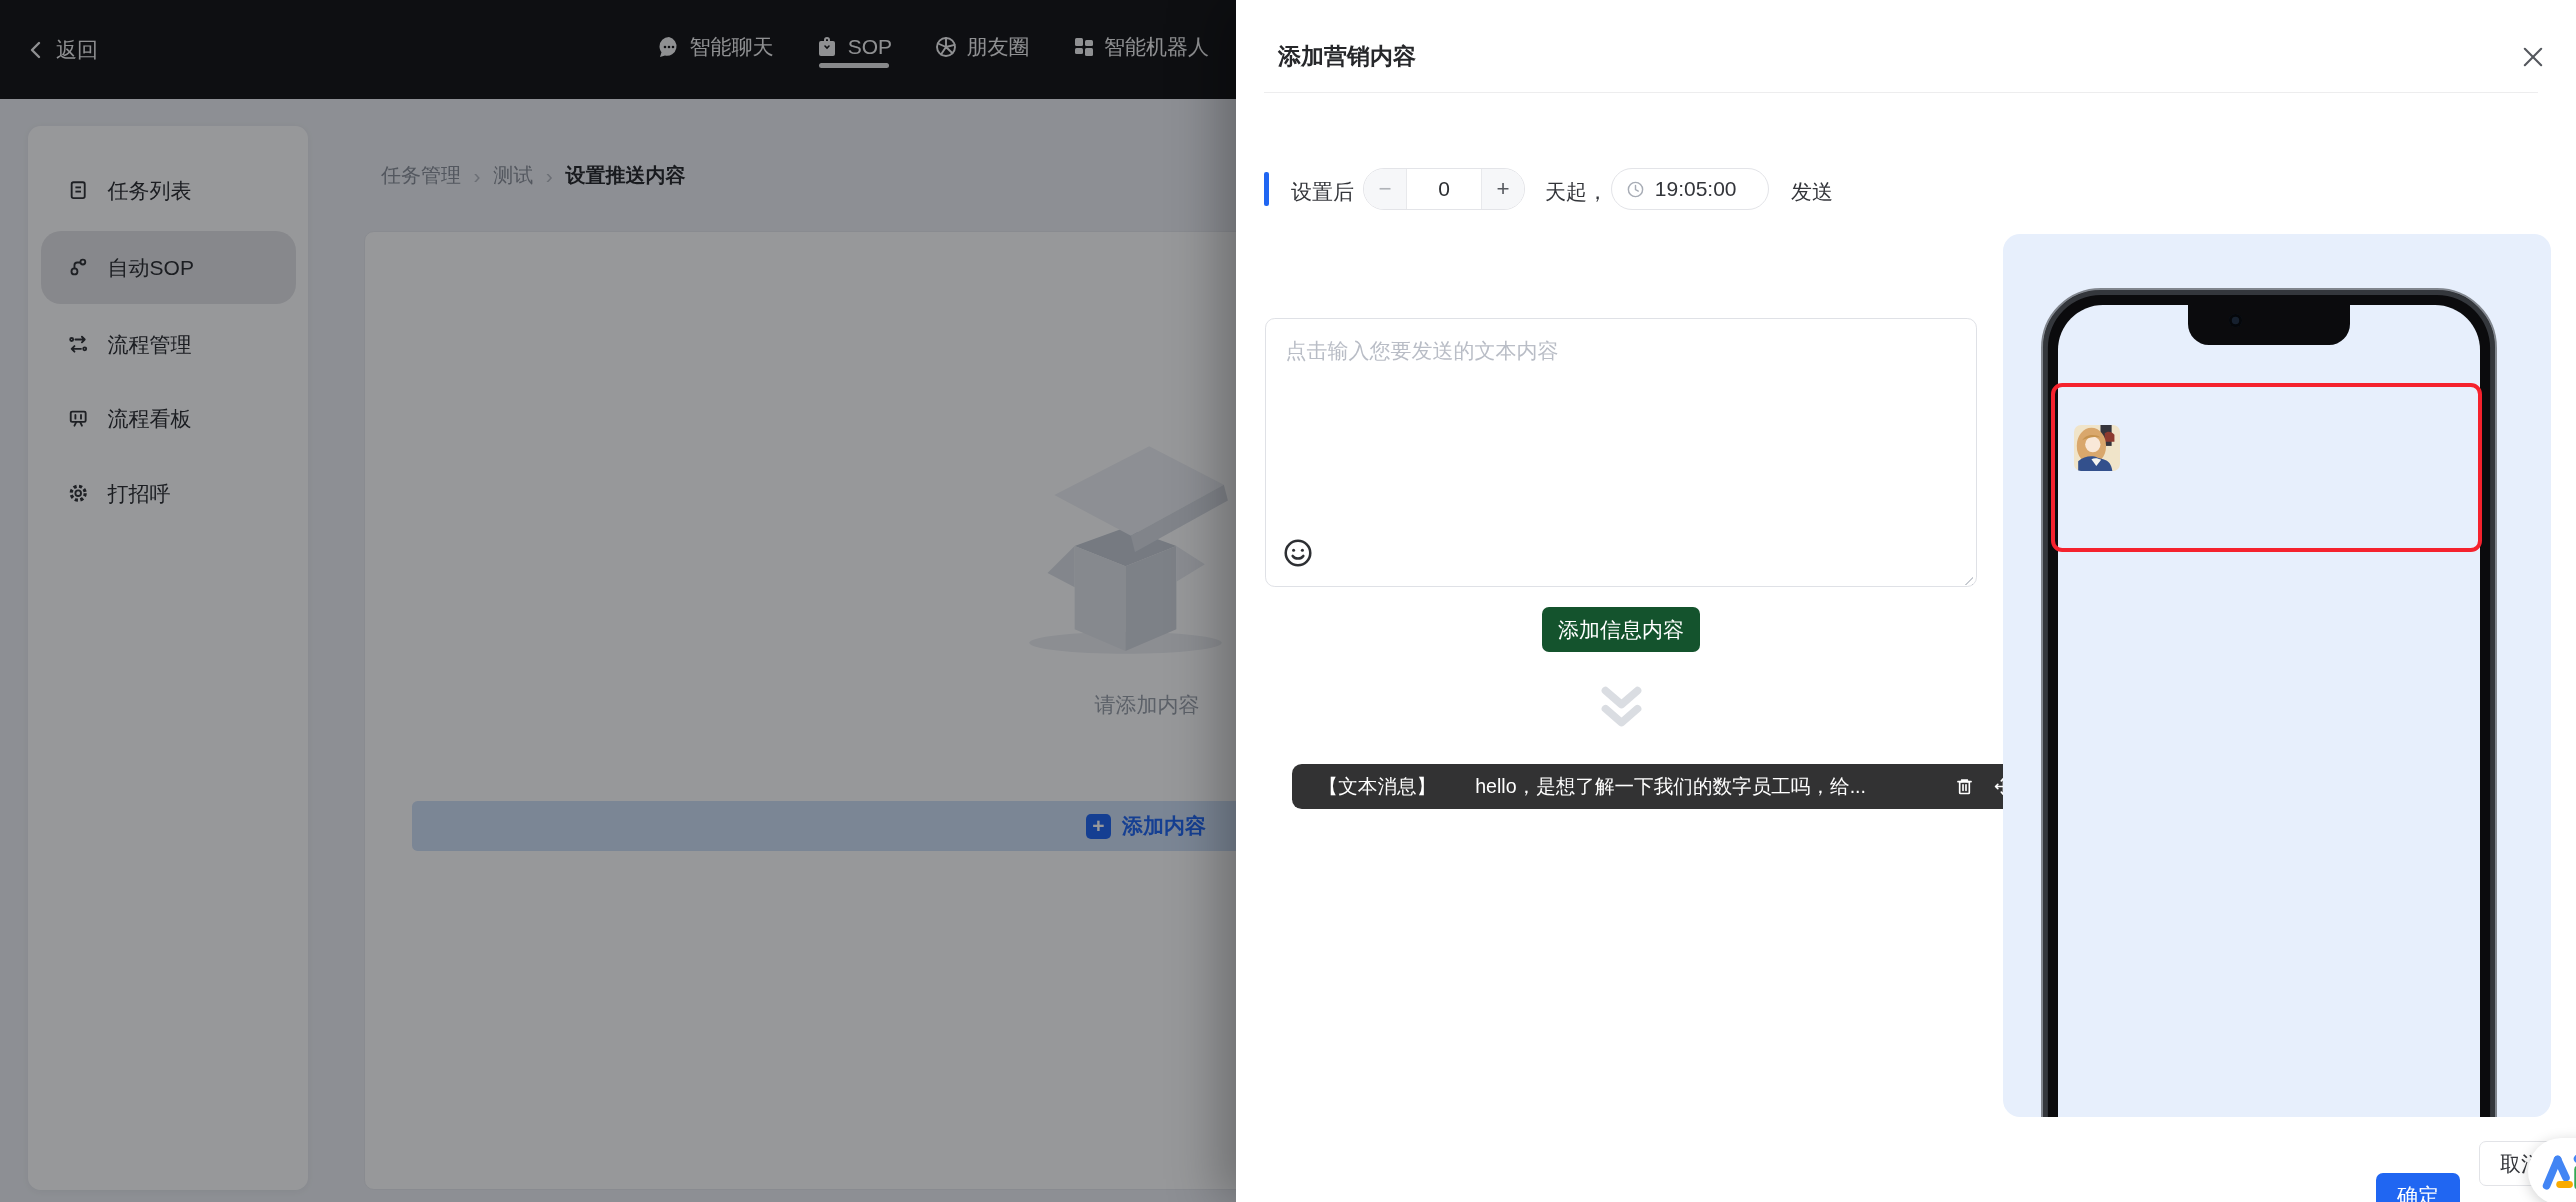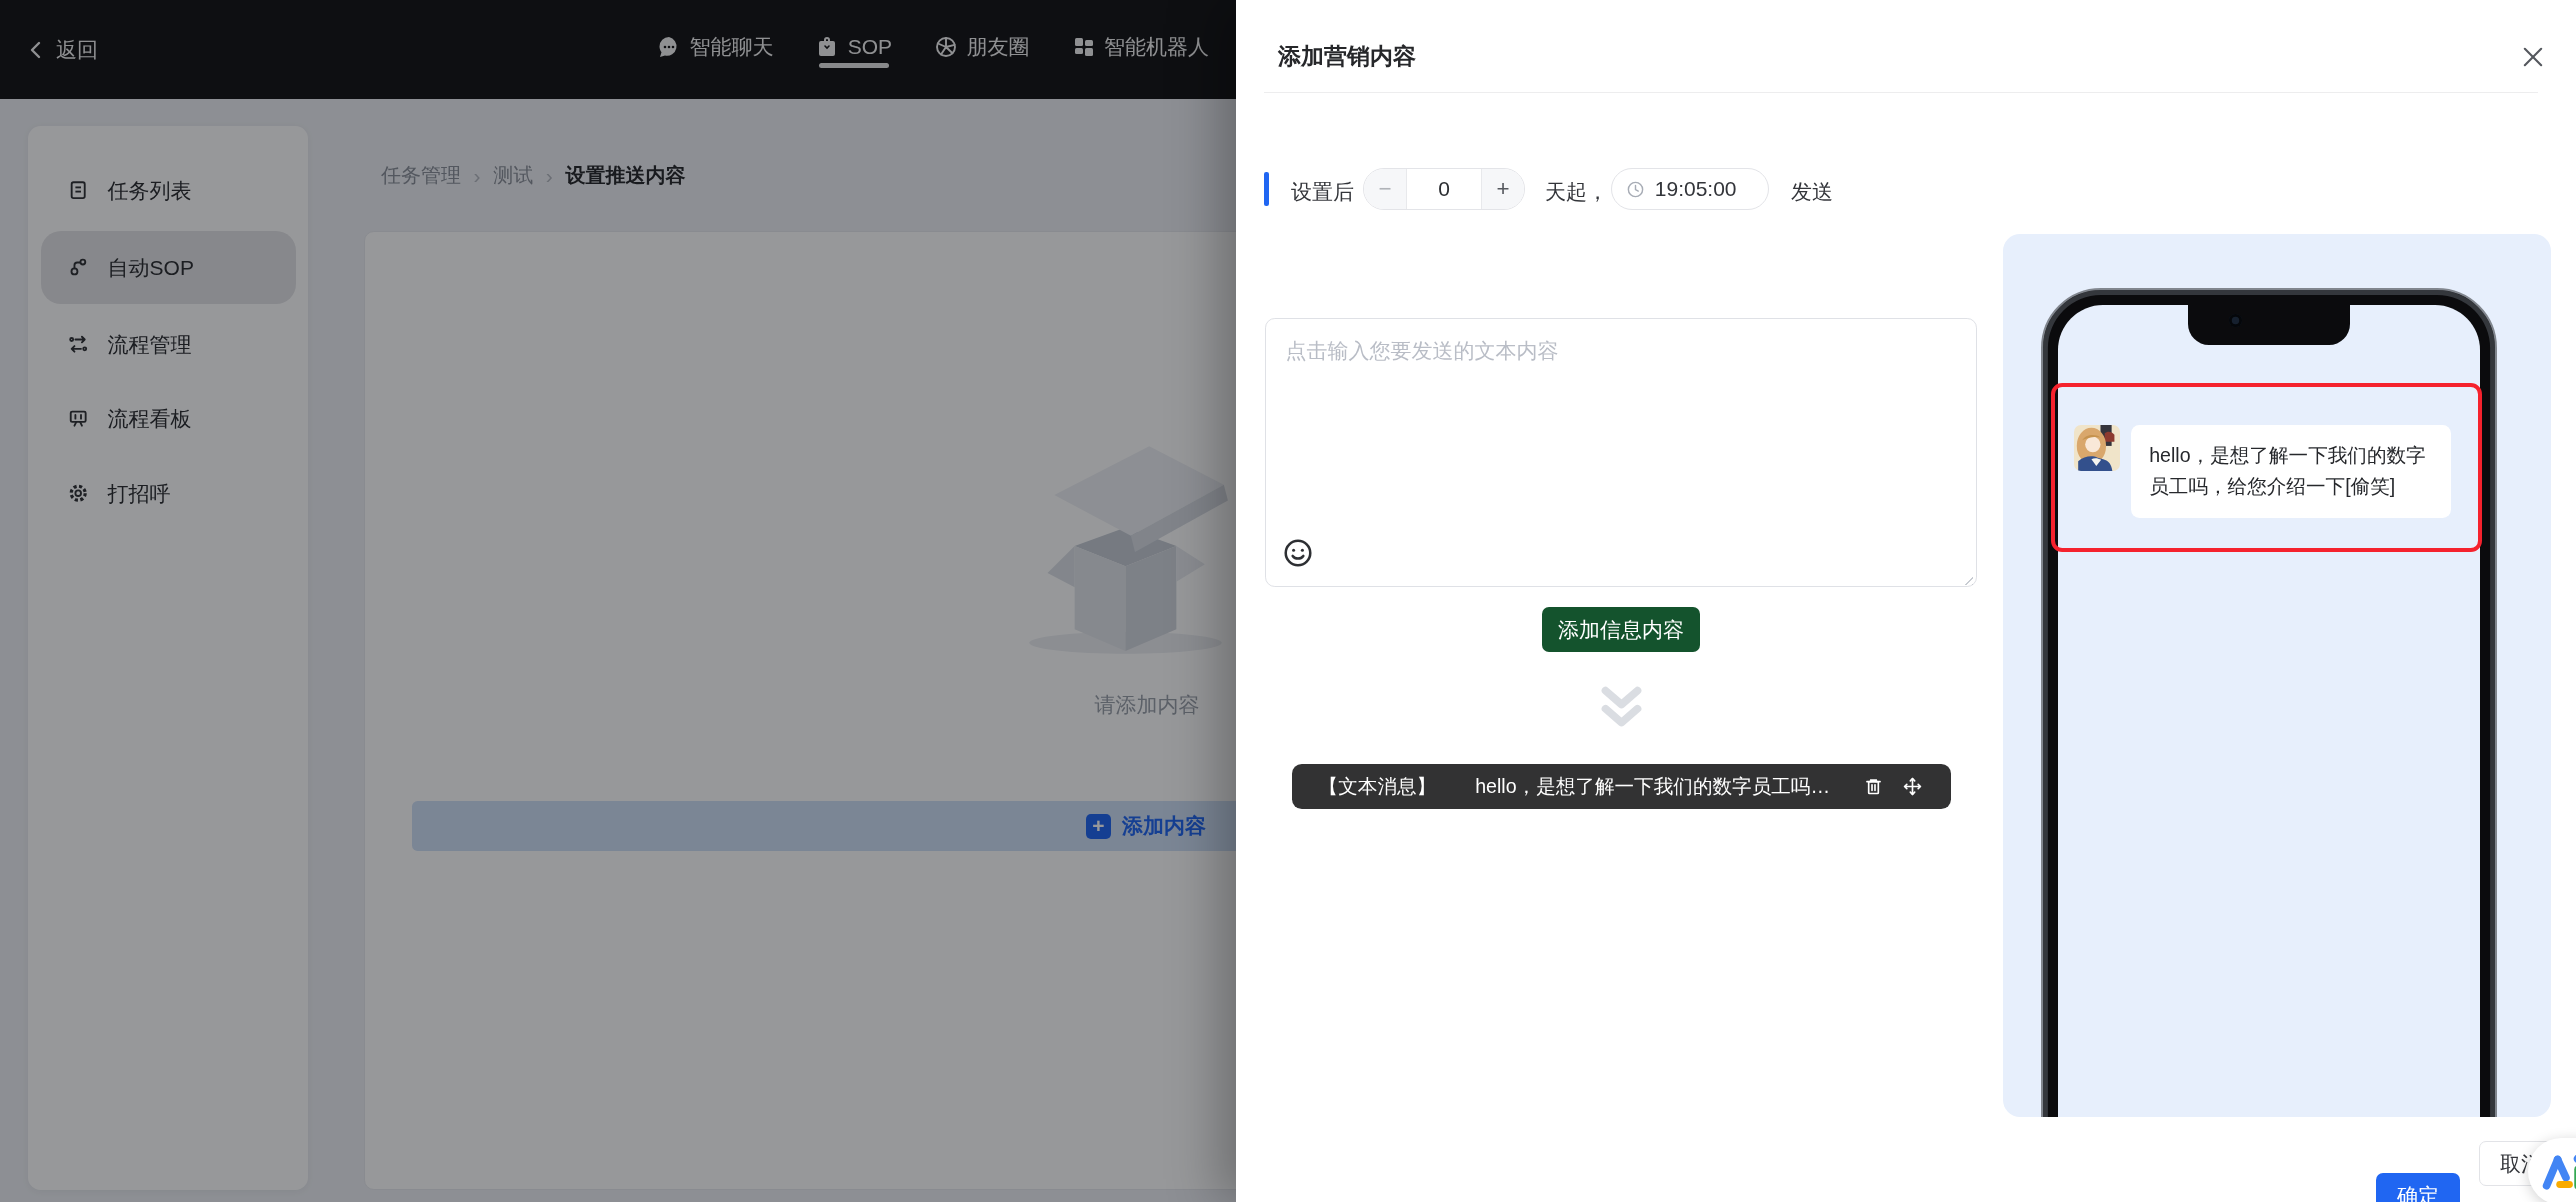--- a/index.html
+++ b/index.html
@@ -61,21 +61,21 @@
   .msg-textarea { position:absolute; left:29px; top:318px; width:712px; height:269px; border:1.4px solid #dfe1e6; border-radius:9.8px; resize:none; padding:18px 19.6px; font-size:21px; color:#2b2d31; font-family:inherit; outline:none; }
   .msg-textarea::placeholder { color:#b9bdc6; }
   .emoji-btn { position:absolute; left:46px; top:537px; width:32px; height:32px; color:#2d2f33; cursor:pointer; }
   .resize-glyph { position:absolute; left:723px; top:571px; width:14px; height:14px;
     background-image:linear-gradient(315deg,#c8ccd2 0 1.4px,transparent 1.4px 4.9px,#c8ccd2 4.9px 6.3px,transparent 6.3px);
     clip-path:polygon(100% 0,100% 100%,0 100%); cursor:nwse-resize; }
 
   .add-msg-btn { position:absolute; left:306px; top:607px; width:158px; height:45px; background:#14532d; border:none; border-radius:7px; color:#fff; font-size:21px; cursor:pointer; font-family:inherit; }
   .dbl-chevron { position:absolute; left:363px; top:685px; width:45px; height:46px; color:#dadde2; }
 
-  .msg-row { position:absolute; left:56px; top:764px; width:659px; height:45px; background:#323233; border-radius:9.8px; display:flex; align-items:center; padding:0 28px 0 26.6px; cursor:grab; }
+  .msg-row { position:absolute; left:56px; top:764px; width:750px; height:45px; background:#323233; border-radius:9.8px; display:flex; align-items:center; padding:0 28px 0 26.6px; cursor:grab; }
   .msg-type { color:#ffffff; font-size:19.6px; flex:0 0 auto; }
   .msg-preview { color:#ffffff; font-size:19.6px; margin-left:39px; flex:1; white-space:nowrap; overflow:hidden; text-overflow:ellipsis; }
   .msg-icons { display:flex; gap:18px; margin-left:15.4px; }
   .msg-icon { width:21px; height:21px; color:#ffffff; cursor:pointer; flex:0 0 auto; }
 
   
   .panel { position:absolute; left:767px; top:234px; width:548px; height:883px; background:#e7effc; border-radius:17px; overflow:hidden; }
   .phone { position:absolute; left:38px; top:54px; width:456px; height:979px; background:#0b0b0d; border:2.1px solid #81868e; border-radius:60px; box-shadow:inset 0 0 0 4.9px #34373c; }
   .screen { position:absolute; left:15.4px; top:15.4px; right:15.4px; bottom:15.4px; background:#e7effc; border-radius:45px; }
   .notch { position:absolute; left:50%; transform:translateX(-50%); top:13.3px; width:162px; height:42px; background:#0b0b0d; border-radius:0 0 21px 21px; }
@@ -294,21 +294,20 @@
           <rect width="66" height="66" fill="#f0e4c9"></rect>
           <rect x="38" y="0" width="16" height="30" fill="#35343c"></rect>
           <path d="M44 12c4-4 10-3 14 2v10H44z" fill="#8d3a2f"></path>
           <ellipse cx="25" cy="30" rx="21" ry="26" fill="#d9a76c"></ellipse>
           <circle cx="27" cy="28" r="11" fill="#f9e8d8"></circle>
           <path d="M12 22c4-8 18-10 26-4-6-2-20 0-26 4z" fill="#c6934f"></path>
           <path d="M6 66V52c8-7 20-9 28-5l8 2c8 2 12 8 13 17z" fill="#33508c"></path>
           <path d="M25 49l7 10 7-9c-5-3-10-3-14-1z" fill="#f5f4ef"></path>
         </svg>
       </div>
-      <div class="bubble">hello，是想了解一下我们的数字员工吗，给您介绍一下[偷笑]</div>
     </div>
   </div>
 
   <button class="confirm-btn">确定</button>
   <button class="cancel-btn">取消</button>
   <div class="brand-badge">
     <svg width="43" height="36" viewBox="0 0 62 52">
       <line x1="8" y1="46" x2="24" y2="8" stroke="#4285F4" stroke-width="11" stroke-linecap="round"></line>
       <line x1="24" y1="8" x2="36" y2="34" stroke="#4285F4" stroke-width="11" stroke-linecap="round"></line>
       <line x1="27" y1="44" x2="41" y2="44" stroke="#F9AB00" stroke-width="10" stroke-linecap="round"></line>

